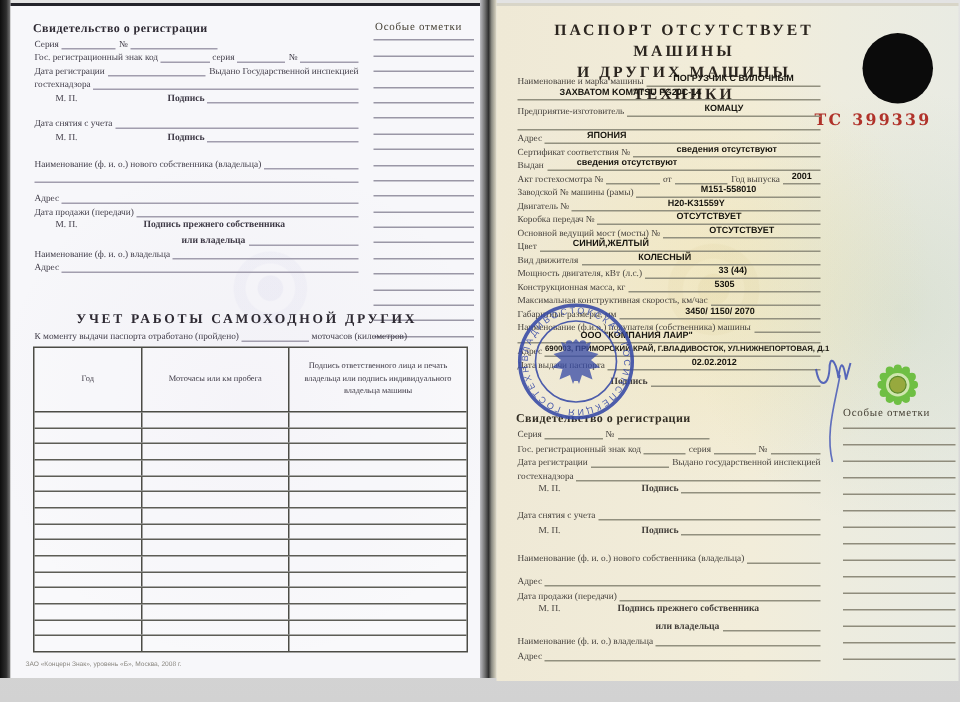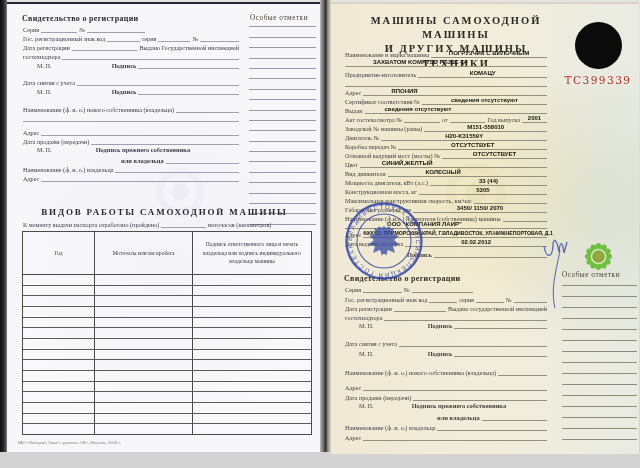--- a/index.html
+++ b/index.html
@@ -34,22 +34,22 @@
        font-family:"Liberation Sans",sans-serif;font-weight:700;font-size:6px;color:#17150f;white-space:nowrap}
   .val.sm{font-size:5.2px}
   .h-cert{position:absolute;font-weight:700;font-size:8px;color:#2e2a33;letter-spacing:.3px}
   #right-page .h-cert{color:#332e24}
   .special-label{position:absolute;font-size:7.3px;color:#474236;letter-spacing:.5px;white-space:nowrap}
   .slines{position:absolute}
   .sline{border-bottom:0.8px solid #9a97a6}
   #right-page .sline{border-bottom-color:#8f8c7c}
   #title{position:absolute;left:18px;top:10px;width:214px;text-align:center;font-weight:700;
          font-size:10.5px;line-height:1.35;color:#2c2620;letter-spacing:2px}
-  #serial{position:absolute;left:228px;top:70px;width:78px;display:flex;justify-content:center;
-          font-family:"DejaVu Serif",serif;font-weight:400;font-size:10.5px;letter-spacing:1.5px}
+  #serial{position:absolute;left:212px;top:70px;width:78px;display:flex;justify-content:space-between;
+          font-family:"DejaVu Serif",serif;font-weight:700;font-size:10.5px;letter-spacing:1.5px}
   #black-dot{position:absolute;left:244px;top:18px;width:47px;height:47px;border-radius:50%;background:#0b0b0b}
   #work-heading{position:absolute;left:10px;top:203px;width:295px;text-align:center;font-weight:700;
                 font-size:9px;letter-spacing:1.8px;color:#2e2a33}
   #work-intro{position:absolute;left:15px;top:216px;width:280px;display:flex;align-items:flex-end}
   #work-table{position:absolute;left:15px;top:227px;width:288px;height:202px;border:1px solid #4c4c46;
               display:flex;flex-direction:column;background:rgba(255,255,255,.25)}
   .thead{display:flex;height:42px;border-bottom:1px solid #4c4c46}
   .th{font-size:5.6px;line-height:1.5;color:#3e3a46;display:flex;align-items:center;justify-content:center;
       text-align:center;padding:1px 4px;box-sizing:border-box}
   .c1{width:72px;border-right:1px solid #4c4c46}
@@ -157,21 +157,21 @@
       <div class="row" style="top: 161px;">
         <span class="lbl">Наименование (ф. и. о.) владельца</span>
         <span class="ln" style="flex-grow: 1;"></span>
       </div>
       <div class="row" style="top: 170px;">
         <span class="lbl">Адрес</span>
         <span class="ln" style="flex-grow: 1;"></span>
       </div>
     </div>
 
-  <div id="work-heading">ВИДОВ РАБОТЫ САМОХОДНОЙ МАШИНЫ</div>
+  <div id="work-heading">УЧЕТ РАБОТЫ САМОХОДНОЙ ДРУГИХ</div>
   <div id="work-intro">
     <span class="lbl">К моменту выдачи паспорта отработано (пройдено)</span>
     <span class="ln" style="flex-grow:.6"></span>
     <span class="lbl">моточасов (километров)</span>
   </div>
   <div id="work-table">
     <div class="thead">
       <div class="th c1">Год</div>
       <div class="th c2">Моточасы или км пробега</div>
       <div class="th c3">Подпись ответственного лица и печать владельца или подпись индивидуального владельца машины</div>
@@ -253,21 +253,21 @@
         <div class="td c3"></div>
       </div>
     </div>
   <div id="imprint">ЗАО «Концерн Знак», уровень «Б», Москва, 2008 г.</div>
 </div>
 
 <div id="spine"></div>
 
 <div class="page" id="right-page">
   <div id="title">
-    <div>МАШИНЫ САМОХОДНОЙ МАШИНЫ</div>
+    <div>ПАСПОРТ ОТСУТСТВУЕТ МАШИНЫ</div>
     <div>И ДРУГИХ МАШИНЫ ТЕХНИКИ</div>
   </div>
   <div id="black-dot"></div>
   <div id="serial" style="color: rgb(176, 50, 42);">
     <span>ТС</span>
     <span>399339</span>
   </div>
 
   <div id="right-field-rows" style="position:absolute;left:13px;top:0;width:204px;height:260px">
       <div class="row" style="top: 46px;">

